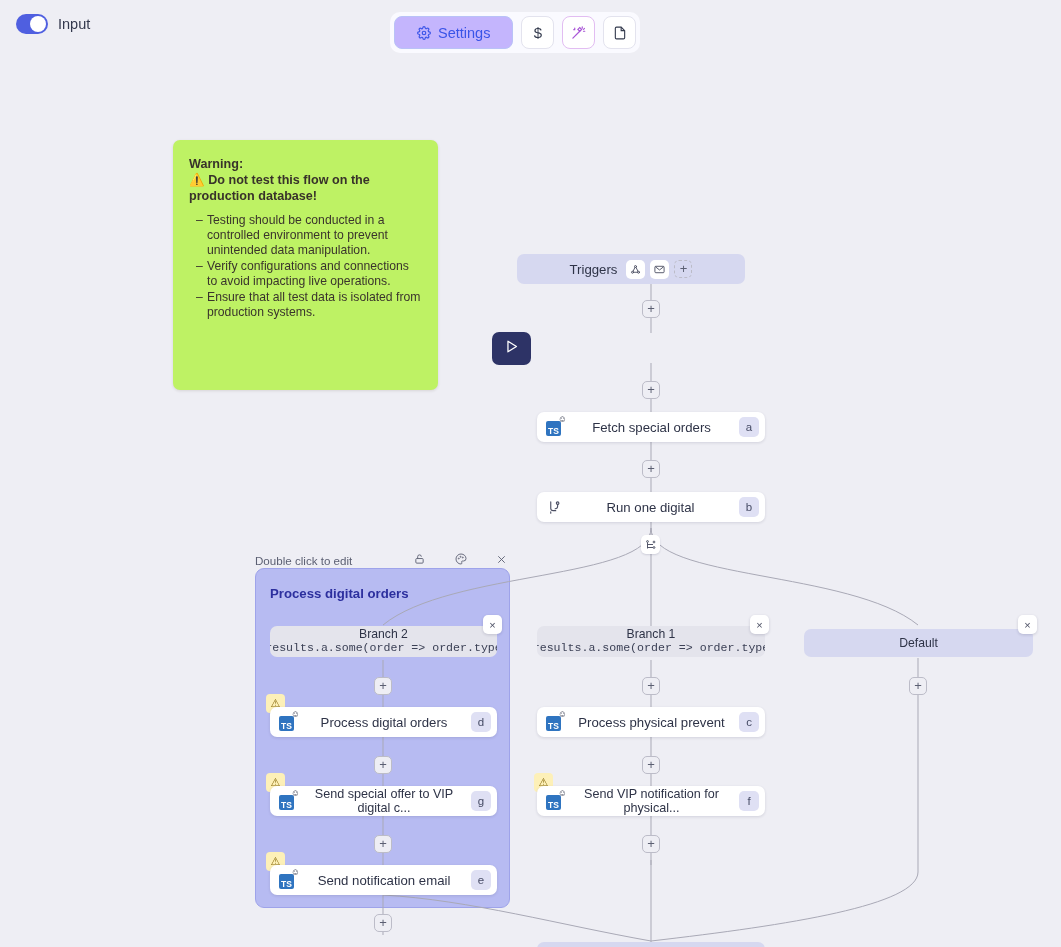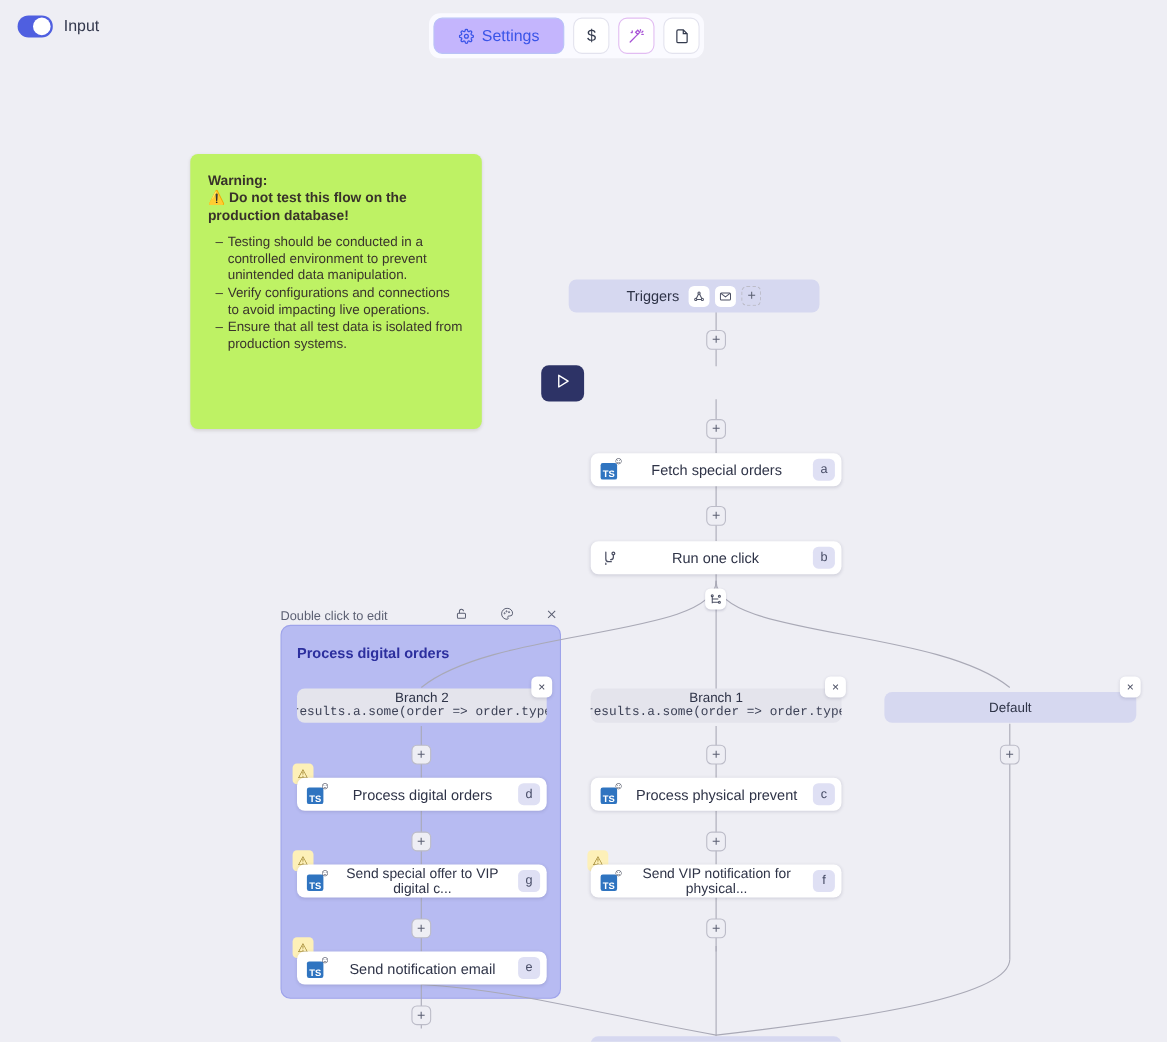--- a/index.html
+++ b/index.html
@@ -251,21 +251,21 @@
 
   <div class="node node-white" style="left:537px;top:492px;width:228px;">
     <span style="margin-left:10px;display:flex;">
       <svg width="15" height="15" viewBox="0 0 24 24" fill="none" stroke="#4b4f63" stroke-width="1.8" stroke-linecap="round">
         <path d="M6 3v10a4 4 0 0 0 4 4h4"></path>
           <circle cx="17" cy="5" r="2"></circle>
           <path d="M17 7v3a4 4 0 0 1-4 4"></path>
           <path d="M6 19v2"></path>
       </svg>
     </span>
-    <span class="node-title">Run one click</span>
+    <span class="node-title">Run one digital</span>
     <span class="badge">b</span>
   </div>
 
   <div class="split-ico" style="left:641px;top:535px;">
     <svg width="12" height="12" viewBox="0 0 24 24" fill="none" stroke="#4b4f63" stroke-width="1.9">
       <circle cx="5" cy="5" r="1.8"></circle>
         <circle cx="18" cy="6" r="1.8"></circle>
         <circle cx="18" cy="17" r="1.8"></circle>
       <path d="M5 7v12M5 11h11M5 17h11"></path>
     </svg>

